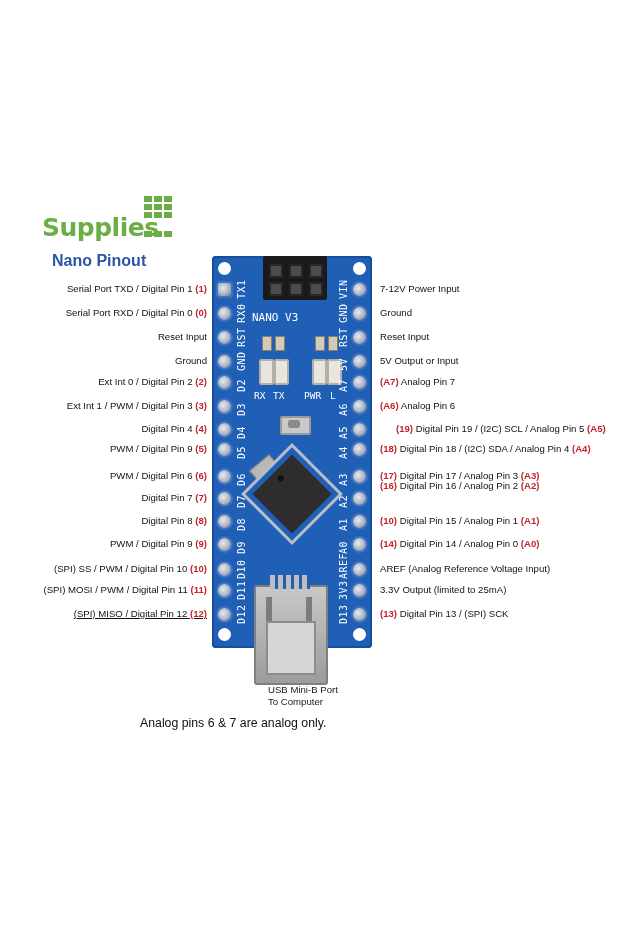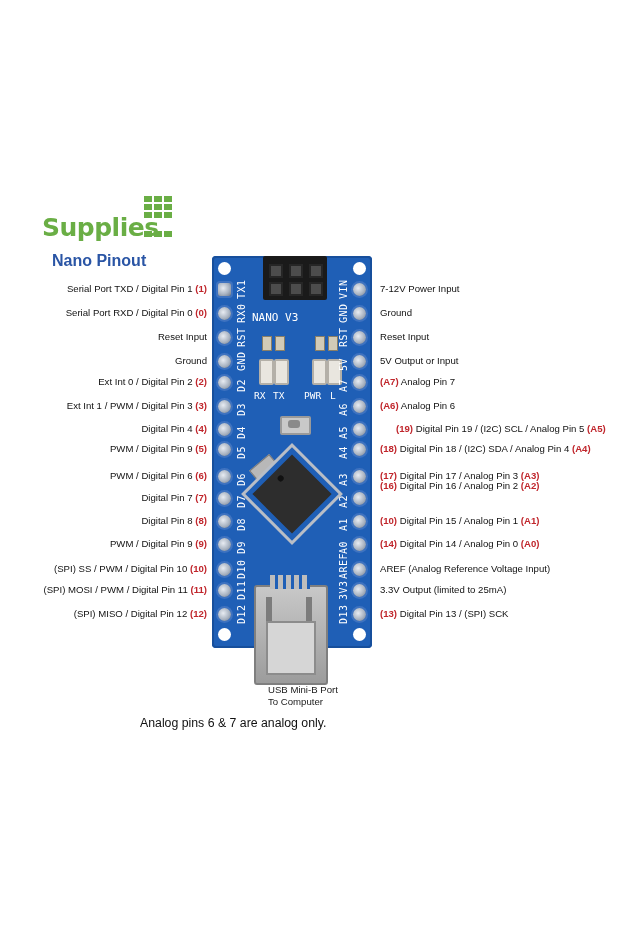--- a/index.html
+++ b/index.html
@@ -91,21 +91,21 @@
     <div class="lbl left" style="top: 376px;"><span>Ext Int 0 / Digital Pin 2</span> <span class="red">(2)</span></div>
     <div class="lbl left" style="top: 400px;"><span>Ext Int 1 / PWM / Digital Pin 3</span> <span class="red">(3)</span></div>
     <div class="lbl left" style="top: 423px;"><span>Digital Pin 4</span> <span class="red">(4)</span></div>
     <div class="lbl left" style="top: 443px;"><span>PWM / Digital Pin 9</span> <span class="red">(5)</span></div>
     <div class="lbl left" style="top: 470px;"><span>PWM / Digital Pin 6</span> <span class="red">(6)</span></div>
     <div class="lbl left" style="top: 492px;"><span>Digital Pin 7</span> <span class="red">(7)</span></div>
     <div class="lbl left" style="top: 515px;"><span>Digital Pin 8</span> <span class="red">(8)</span></div>
     <div class="lbl left" style="top: 538px;"><span>PWM  / Digital Pin 9</span> <span class="red">(9)</span></div>
     <div class="lbl left" style="top: 563px;"><span>(SPI) SS / PWM  / Digital Pin 10</span> <span class="red">(10)</span></div>
     <div class="lbl left" style="top: 584px;"><span>(SPI) MOSI / PWM  / Digital Pin 11</span> <span class="red">(11)</span></div>
-    <div class="lbl left" style="top: 608px;"><span>(SPI) MISO / Digital Pin 12</span> <span class="red">(12)</span></div>
+    <div class="lbl left" style="top: 608px; text-decoration: underline;"><span>(SPI) MISO / Digital Pin 12</span> <span class="red">(12)</span></div>
   </div>
 
 <div id="right-labels">
     <div class="lbl right" style="top: 283px;"><span class="red"></span> <span>7-12V Power Input</span> <span class="red"></span></div>
     <div class="lbl right" style="top: 307px;"><span class="red"></span> <span>Ground</span> <span class="red"></span></div>
     <div class="lbl right" style="top: 331px;"><span class="red"></span> <span>Reset Input</span> <span class="red"></span></div>
     <div class="lbl right" style="top: 355px;"><span class="red"></span> <span>5V Output or Input</span> <span class="red"></span></div>
     <div class="lbl right" style="top: 376px;"><span class="red">(A7)</span> <span>Analog Pin 7</span> <span class="red"></span></div>
     <div class="lbl right" style="top: 400px;"><span class="red">(A6)</span> <span>Analog Pin 6</span> <span class="red"></span></div>
     <div class="lbl right" style="top: 423px; margin-left: 16px;"><span class="red">(19)</span> <span>Digital Pin 19 / (I2C) SCL / Analog Pin 5</span> <span class="red">(A5)</span></div>

